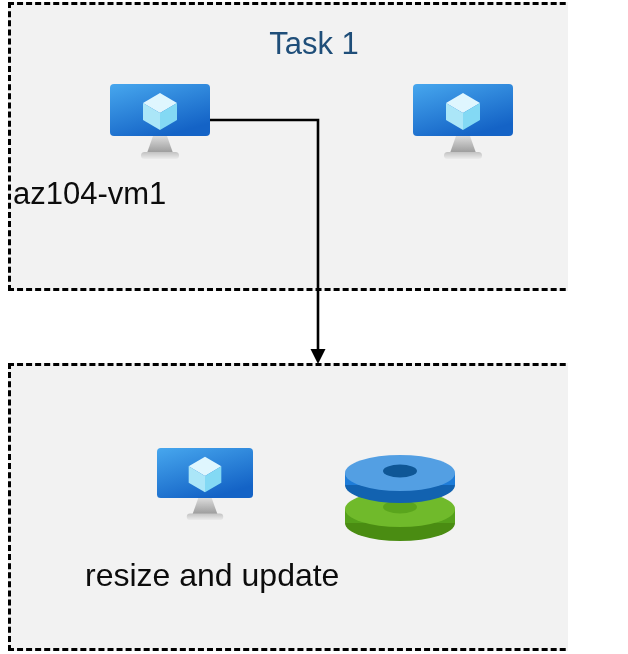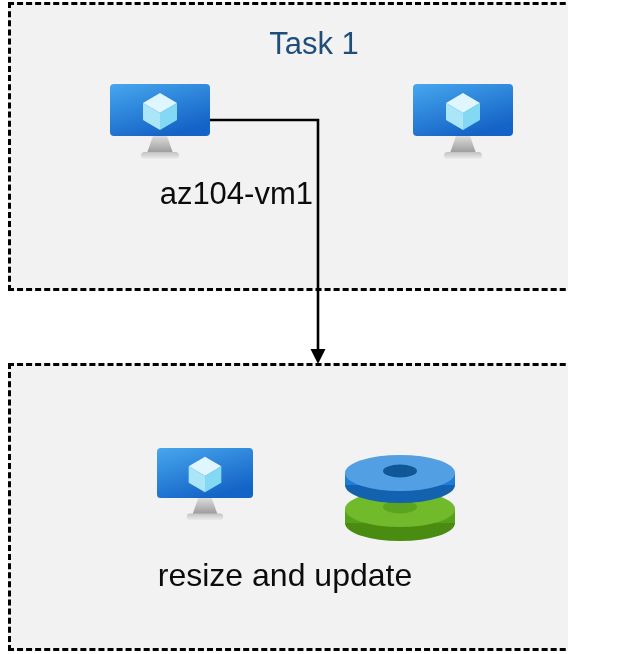--- a/index.html
+++ b/index.html
@@ -31,33 +31,33 @@
   .task1-box .task-title { top: 21px; }
   .task2-box .task-title { top: 15px; }
   .icon { position: absolute; }
   .vm1-icon   { left: 99px;  top: 79px;  width: 100px; height: 80px; }
   .vm2-icon   { left: 402px; top: 79px;  width: 100px; height: 80px; }
   .t2-vm-icon { left: 146px; top: 82px;  width: 96px;  height: 77px; }
   .disks-icon { left: 327px; top: 75px;  width: 124px; height: 104px; }
   .vm-label {
     position: absolute;
     width: 300px;
-    text-align: right;
+    text-align: left;
     color: #0c0c0c;
     font-size: 31px;
     line-height: 36px;
     white-space: nowrap;
   }
   .vm1-label { left: 2px;   top: 171px; }
   .vm2-label { left: 305px; top: 171px; }
   .caption {
     position: absolute;
     left: 74px; top: 191px;
     width: 400px;
-    text-align: center;
+    text-align: left;
     color: #0c0c0c;
     font-size: 32px;
     white-space: nowrap;
   }
   .connector {
     position: absolute;
     left: 0; top: 0;
     pointer-events: none;
     z-index: 5;
   }

